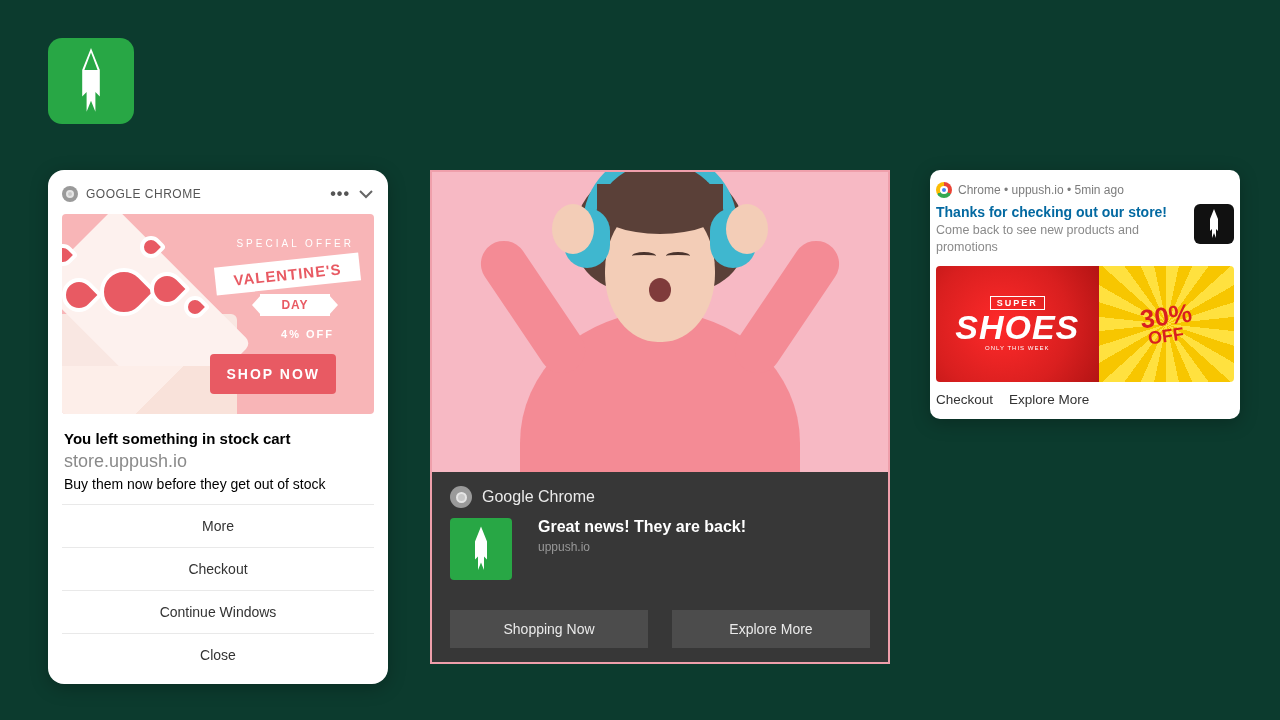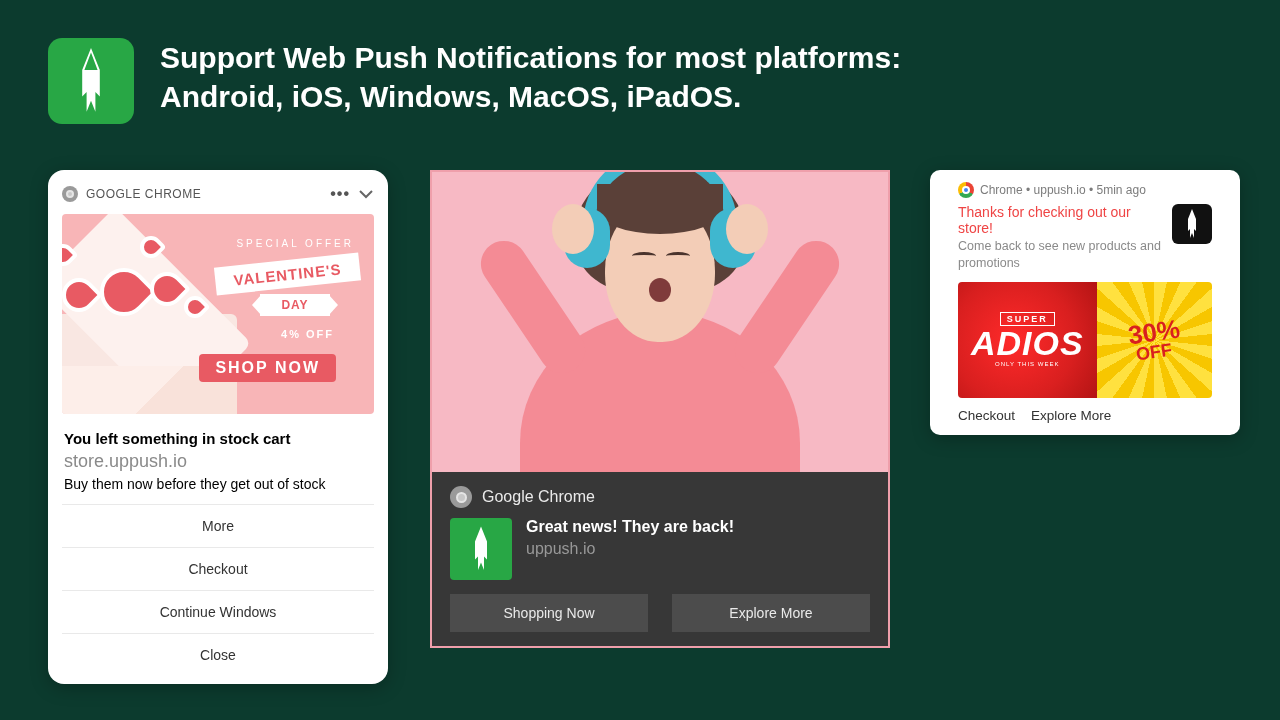--- a/index.html
+++ b/index.html
@@ -28,21 +28,21 @@
   .env .h.s2{width:22px;height:22px;left:88px;top:-78px}
   .env .h.s3{width:22px;height:22px;left:132px;top:-18px}
   .env-front{position:absolute;inset:0;top:40%;background:linear-gradient(135deg,#fdeee9 50%,#f9e2da 50%);border-radius:0 0 6px 6px}
   .special{position:absolute;right:20px;top:24px;color:#fff;font-size:10px;letter-spacing:3px}
   .vstrip{position:absolute;right:14px;top:46px;width:145px;height:28px;background:#fff;transform:rotate(-6deg);display:flex;align-items:center;justify-content:center;color:#e85a63;font-weight:800;font-size:15px;letter-spacing:1px}
   .vstrip2{position:absolute;right:44px;top:80px;width:70px;height:22px;background:#fff;display:flex;align-items:center;justify-content:center;color:#e85a63;font-weight:800;font-size:12px;letter-spacing:1px}
   .vstrip2::before,.vstrip2::after{content:"";position:absolute;top:0;width:0;height:0;border-top:11px solid transparent;border-bottom:11px solid transparent}
   .vstrip2::before{left:-8px;border-right:10px solid #fff}
   .vstrip2::after{right:-8px;border-left:10px solid #fff}
   .thirty{position:absolute;right:40px;top:114px;color:#fff;font-size:11px;font-weight:700;letter-spacing:2px}
-  .shopnow{position:absolute;right:38px;top:140px;padding:5px 16px;background:#e85a63;color:#fff;font-size:16px;font-weight:700;letter-spacing:2px;border-radius:4px;cursor:pointer}
+  .shopnow{position:absolute;right:38px;top:140px;padding:12px 16px;background:#e85a63;color:#fff;font-size:14px;font-weight:700;letter-spacing:2px;border-radius:4px;cursor:pointer}
   .c1-title{font-weight:700;font-size:15px;margin:16px 2px 4px}
   .c1-site{color:#8a8a8a;font-size:18px;margin:0 2px}
   .c1-body{font-size:14px;margin:4px 2px 12px}
   .c1-btn{border-top:1px solid #e9e9e9;text-align:center;padding:13px 0;font-size:14px;cursor:pointer;color:#333}
 
   
   .card2{position:absolute;left:430px;top:170px;width:460px;background:#e58f9d;border:2px solid #ef9fab;overflow:hidden}
   .c2-img{height:300px;background:#f7b9c4;position:relative;overflow:hidden}
   .girl{position:absolute;left:50%;bottom:-20px;transform:translateX(-50%)}
   .torso{width:280px;height:180px;background:#f48b95;border-radius:55% 55% 0 0/80% 80% 0 0}
@@ -54,34 +54,34 @@
   .eyeR{position:absolute;left:calc(50% + 6px);top:-60px;width:24px;height:8px;border-top:3px solid #4a342d;border-radius:50% 50% 0 0}
   .hpL,.hpR{position:absolute;top:-104px;width:46px;height:60px;background:#3fb7cf;border-radius:24px}
   .hpL{left:calc(50% - 96px)}.hpR{left:calc(50% + 50px)}
   .band{position:absolute;left:50%;transform:translateX(-50%);top:-160px;width:154px;height:72px;border:12px solid #3fb7cf;border-bottom:none;border-radius:90px 90px 0 0}
   .armL,.armR{position:absolute;top:-80px;width:46px;height:150px;background:#f48b95;border-radius:24px}
   .armL{left:-10px;transform:rotate(-34deg)}.armR{right:-10px;transform:rotate(34deg)}
   .handL,.handR{position:absolute;top:-108px;width:42px;height:50px;background:#f3cdb7;border-radius:50%}
   .handL{left:calc(50% - 108px)}.handR{left:calc(50% + 66px)}
   .c2-bar{background:#373737;padding:14px 18px}
   .c2-row1{display:flex;align-items:center;gap:10px;color:#eaeaea;font-size:16px;margin-bottom:10px}
-  .c2-body{display:flex;gap:14px}
+  .c2-body{display:flex;gap:26px}
   .tile{width:62px;height:62px;background:#28a745;border-radius:4px;display:flex;align-items:center;justify-content:center;flex:0 0 auto}
   .c2-txt{flex:1}
   .c2-title{color:#fff;font-size:16px;font-weight:600;margin-bottom:4px}
   .c2-desc{color:#d9d9d9;font-size:14px;line-height:1.35}
-  .c2-site{color:#989898;font-size:16px;margin-top:4px}
-  .c2-btns{display:flex;gap:24px;margin-top:14px}
+  .c2-site{color:#989898;font-size:12px;margin-top:4px}
+  .c2-btns{display:flex;gap:24px;margin-top:30px}
   .c2-btn{flex:1;background:#4c4c4c;color:#eaeaea;text-align:center;padding:11px 0;font-size:14px;cursor:pointer}
 
   
-  .card3{position:absolute;left:930px;top:170px;width:310px;background:#fff;border-radius:10px;padding:12px 28px 12px;box-shadow:0 4px 18px rgba(0,0,0,.25)}
+  .card3{position:absolute;left:930px;top:170px;width:310px;background:#fff;border-radius:10px;padding:12px 6px 12px;box-shadow:0 4px 18px rgba(0,0,0,.25)}
   .c3-top{display:flex;align-items:center;gap:6px;color:#7c7c7c;font-size:12px}
   .c3-mid{display:flex;gap:10px;margin-top:6px}
-  .c3-title{font-weight:400;font-size:14px;color:#ef4444}
+  .c3-title{font-weight:700;font-size:14px;color:#0369a1}
   .c3-desc{color:#8a8a8a;font-size:12.5px;line-height:1.35;margin-top:2px}
   .blkrocket{width:40px;height:40px;background:#111;border-radius:6px;display:flex;align-items:center;justify-content:center;flex:0 0 auto}
   .c3-banner{margin-top:10px;height:116px;border-radius:4px;overflow:hidden;display:flex}
   .bred{flex:1.2;background:radial-gradient(circle at 40% 50%,#ff2a2a 0,#d91f1f 60%,#b31414 100%);position:relative;display:flex;flex-direction:column;align-items:center;justify-content:center}
   .super{color:#fff;font-size:9px;font-weight:800;letter-spacing:2px;border:1.5px solid #fff;padding:1px 6px;margin-bottom:-2px}
   .sale{color:#fff;font-size:34px;font-weight:900;font-style:italic;letter-spacing:1px}
   .only{color:#fff;font-size:6px;letter-spacing:1px;margin-top:-2px}
   .byel{flex:1;background:repeating-conic-gradient(from 0deg at 50% 50%,#ffe13f 0 12deg,#f7c600 12deg 24deg);display:flex;flex-direction:column;align-items:center;justify-content:center}
   .p30{color:#d91f1f;font-size:26px;font-weight:900;transform:rotate(-8deg)}
   .off{color:#d91f1f;font-size:18px;font-weight:900;transform:rotate(-8deg);margin-top:-6px}
@@ -97,24 +97,20 @@
   .rocket{fill:#fff}
 </style>
 </head>
 <body>
 
 <div class="hdr">
   <div class="rocket-tile">
     <svg viewBox="0 0 40 60" width="44" height="66">
         <path class="rocket" d="M20 0 L28 20 L28 44 L24 40 L24 58 L20 48 L16 58 L16 40 L12 44 L12 20 Z M20 4 L14 20 L26 20 Z"></path>
       </svg>
-  </div>
-  <div class="headline">
-    <div>Support Web Push Notifications for most platforms:</div>
-    <div>Android, iOS, Windows, MacOS, iPadOS.</div>
   </div>
 </div>
 
 <div class="card1">
   <div class="c1-top">
     <span class="chrome-icon gray"></span>
     <span>GOOGLE CHROME</span>
     <span class="sp"></span>
     <span class="dots">•••</span>
     <span class="chev">
@@ -204,21 +200,21 @@
     </div>
     <div class="blkrocket">
       <svg viewBox="0 0 40 60" width="20" height="30">
           <path class="rocket" d="M20 0 L28 20 L28 44 L24 40 L24 58 L20 48 L16 58 L16 40 L12 44 L12 20 Z"></path>
         </svg>
     </div>
   </div>
   <div class="c3-banner">
     <div class="bred">
       <div class="super">SUPER</div>
-      <div class="sale">ADIOS</div>
+      <div class="sale">SHOES</div>
       <div class="only">ONLY THIS WEEK</div>
     </div>
     <div class="byel">
       <div class="p30">30%</div>
       <div class="off">OFF</div>
     </div>
   </div>
   <div class="c3-actions">
     <span>Checkout</span>
     <span>Explore More</span>

